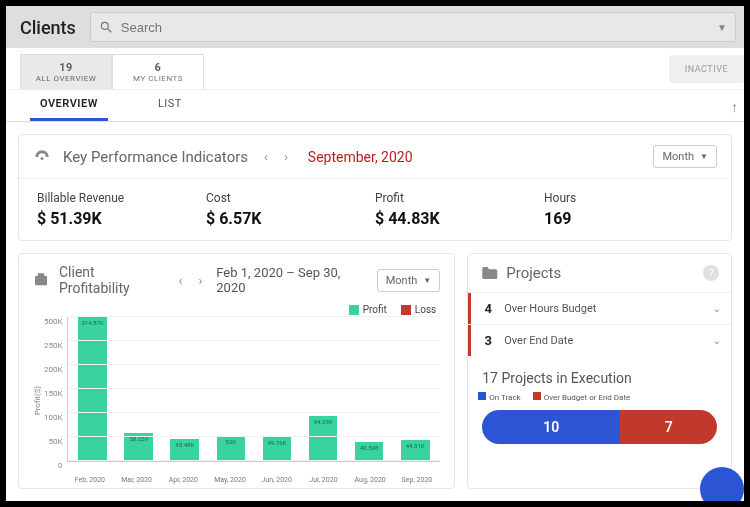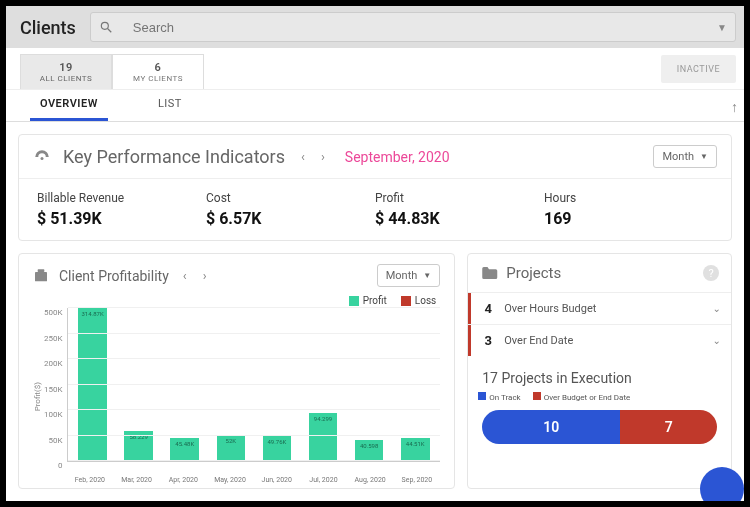--- a/index.html
+++ b/index.html
@@ -29,21 +29,21 @@
   .topbar .title { font-size: 18px; font-weight: 500; color: #222; padding: 0 6px; }
   .searchbox {
     flex: 1;
     display: flex;
     align-items: center;
     background: #e8e8e8;
     border: 1px solid #ccc;
     border-radius: 3px;
     height: 30px;
     padding: 0 8px;
-    gap: 20px;
+    gap: 8px;
     position: relative;
   }
   .searchbox input {
     flex: 1;
     border: none;
     background: transparent;
     font-size: 13px;
     outline: none;
     color: #444;
   }
@@ -81,21 +81,21 @@
   .clienttab.active { background: #e9e9e9; color: #666; }
   .clienttab .count { font-size: 11px; font-weight: 600; color: #555; }
   .spacer { flex: 1; }
   .inactive-btn {
     align-self: center;
     background: #efefef;
     color: #999;
     font-size: 9px;
     letter-spacing: 0.5px;
     padding: 9px 16px;
-    margin-right: 8px;
+    margin-right: 0;
     border-radius: 2px;
     cursor: pointer;
   }
   
   .viewtabs {
     display: flex;
     height: 32px;
     border-bottom: 1px solid #ddd;
     padding-left: 24px;
     gap: 40px;
@@ -121,24 +121,24 @@
     background: #fff;
   }
   
   .kpi-header {
     display: flex;
     align-items: center;
     padding: 10px 14px;
     gap: 12px;
     color: #666;
   }
-  .kpi-title { font-size: 18px; color: #666; }
+  .kpi-title { font-size: 15px; color: #666; }
   .nav-arrows { display: flex; gap: 8px; color: #888; font-size: 13px; }
   .nav-arrows span { cursor: pointer; padding: 2px 4px; }
-  .period-label { font-size: 14px; color: #ec4899; margin-left: 4px; }
+  .period-label { font-size: 14px; color: #b91c1c; margin-left: 4px; }
   .dropdown-pill {
     margin-left: auto;
     border: 1px solid #ccc;
     border-radius: 3px;
     font-size: 11px;
     color: #666;
     padding: 4px 8px;
     display: flex;
     align-items: center;
     gap: 6px;
@@ -211,21 +211,21 @@
           </svg>
       </span>
       <input type="text" placeholder="Search" style="">
       <span class="caret">▼</span>
     </div>
   </div>
 
   <div class="tabsrow">
     <div class="clienttab active">
       <span class="count">19</span>
-      <span>ALL CLIENTS</span>
+      <span>ALL OVERVIEW</span>
     </div>
     <div class="clienttab">
       <span class="count">6</span>
       <span>MY CLIENTS</span>
     </div>
     <div class="spacer"></div>
     <div class="inactive-btn">INACTIVE</div>
   </div>
 
   <div class="viewtabs">
@@ -283,20 +283,21 @@
             <svg width="16" height="16" viewBox="0 0 24 24" fill="#888">
                 <rect x="3" y="6" width="18" height="14" rx="1"></rect>
                 <rect x="7" y="2" width="10" height="4" rx="1"></rect>
               </svg>
           </span>
           <span class="title">Client Profitability</span>
           <div class="nav-arrows">
             <span>‹</span>
             <span>›</span>
           </div>
+          <span class="range">Feb 1, 2020 – Sep 30, 2020</span>
           <div class="dropdown-pill">
             <span>Month</span>
             <span style="font-size:8px;">▼</span>
           </div>
         </div>
         <div class="legend">
           <span><span class="sw" style="background:#38d39f"></span><span>Profit</span></span>
           <span><span class="sw" style="background:#c0392b"></span><span>Loss</span></span>
         </div>
         <div class="chart-body">

